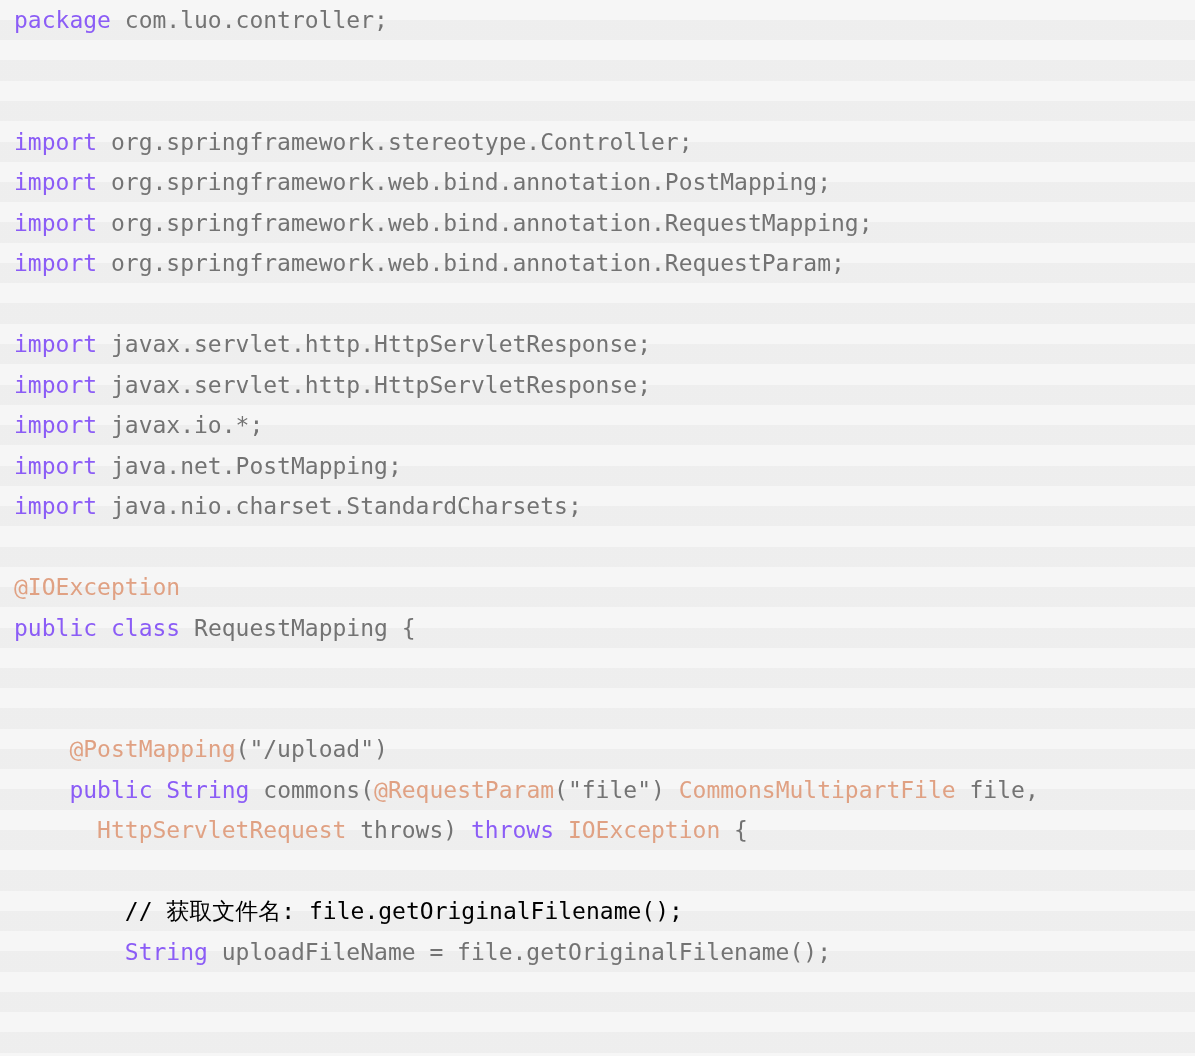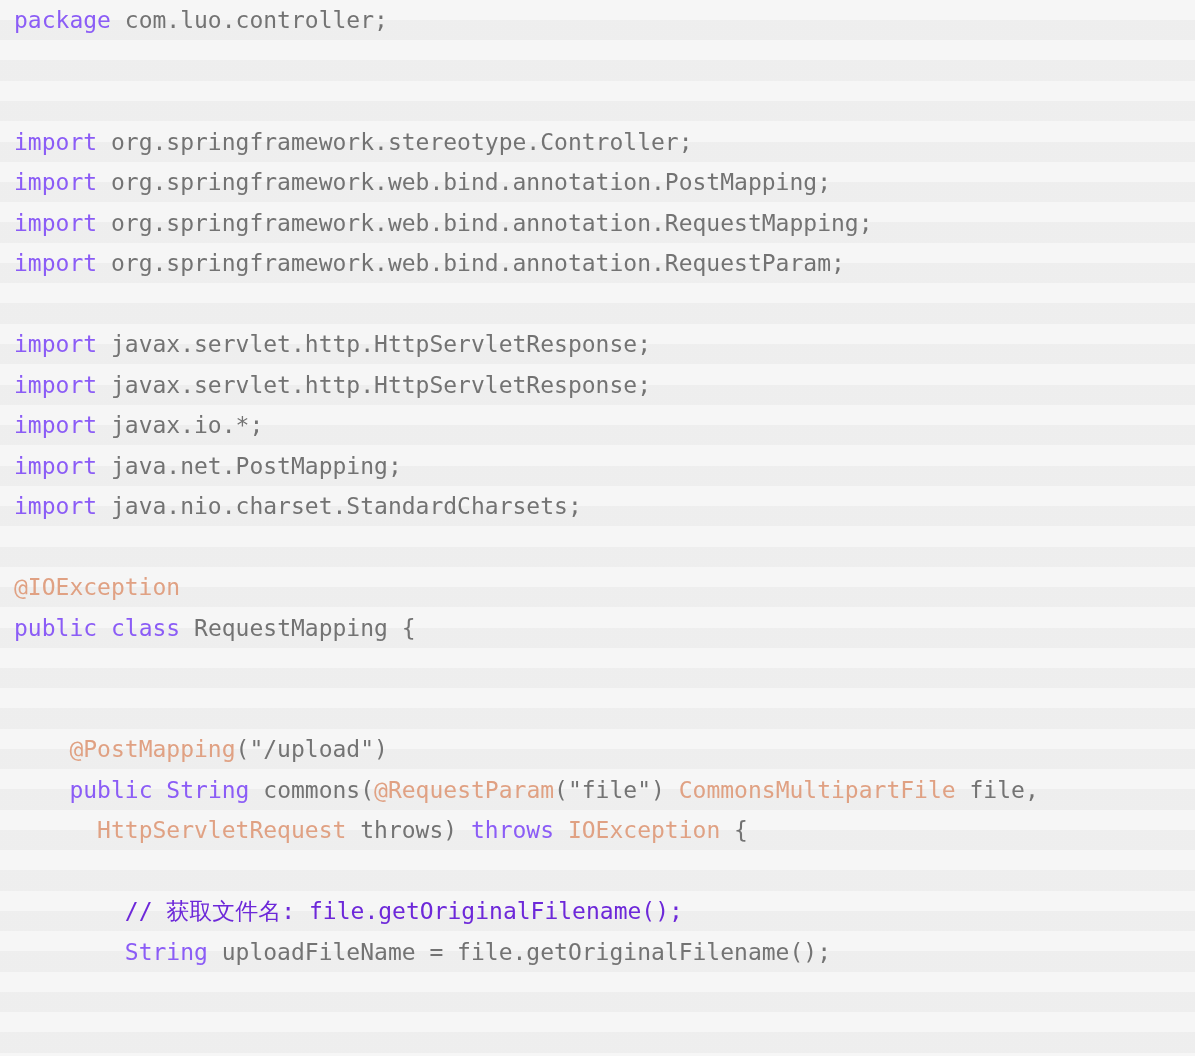--- a/index.html
+++ b/index.html
@@ -49,21 +49,21 @@
     white-space: pre;
     color: #1a1a1a;
     padding-left: 14px;
     box-sizing: border-box;
   }
 
   .code-line .tok { white-space: pre; }
 
   .kw   { color: #8b5cf6; }   
   .ann  { color: #e0a183; }   
-  .cmt  { color: #6d28d9; margin-top: 48px; }   
+  .cmt  { color: #000000; margin-top: 48px; }   
   .txt  { color: #737373; }   
 </style>
 </head>
 <body>
 
 <div id="code-listing">
     <div class="code-line"><span class="tok kw">package</span><span class="tok txt"> com.luo.controller;</span></div>
     <div class="code-line"></div>
     <div class="code-line"></div>
     <div class="code-line"><span class="tok kw">import</span><span class="tok txt"> org.springframework.stereotype.Controller;</span></div>

